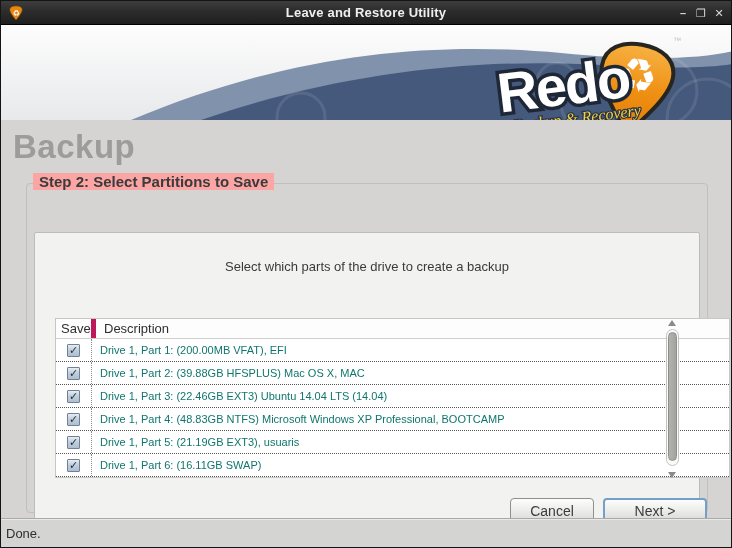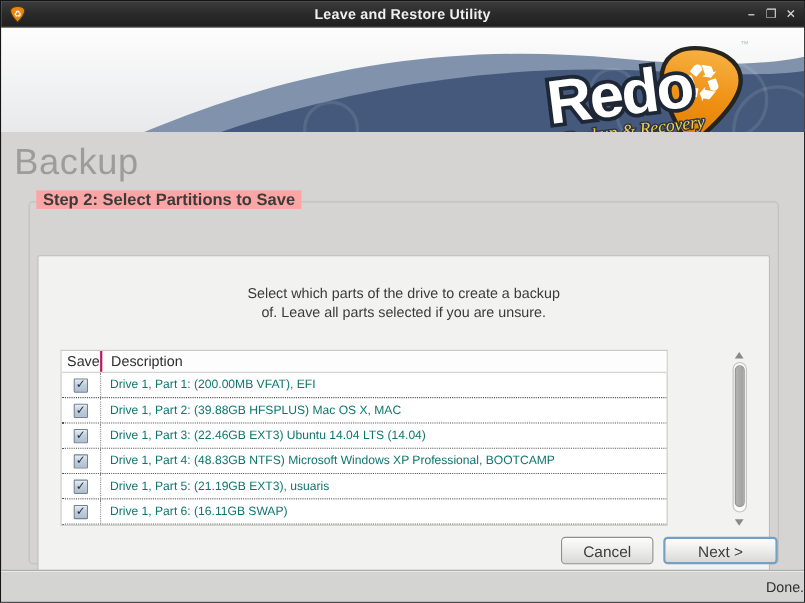--- a/index.html
+++ b/index.html
@@ -28,21 +28,21 @@
   }
   .tb-btn { color:#d8d8d8; font-size:11px; width:12px; text-align:center; cursor:default; line-height:24px; }
   .tb-btn.min { font-weight:bold; }
 
   
   .banner { position:absolute; left:0; top:24px; width:732px; height:95px; overflow:hidden; }
   .banner svg { display:block; }
 
   
   .page-title {
-    position:absolute; left:12px; top:127px; font-size:33px; font-weight:normal; color:#9c9c9c;
+    position:absolute; left:12px; top:127px; font-size:33px; font-weight:bold; color:#9c9c9c;
     letter-spacing:.5px;
   }
 
   .groupbox {
     position:absolute; left:25px; top:182px; width:682px; height:330px;
     border:1px solid #bfbfbd; border-radius:4px;
   }
   .groupbox-legend {
     position:absolute; left:6px; top:-11px; background:#fca5a5; padding:0 6px;
     font-size:15px; font-weight:bold; color:#3b3b3b; white-space:nowrap;
@@ -53,27 +53,27 @@
     background:#f2f2f0; border:1px solid #bcbcba; border-radius:2px;margin-top:28px;
   }
 
   .instructions {
     position:absolute; left:0; top:25px; width:100%; text-align:center;
     font-size:13px; color:#3a3a3a; line-height:17px;
   }
 
   
   .ptable {
-    position:absolute; left:20px; top:85px; width:552px; height:160px;
+    position:absolute; left:20px; top:85px; width:675px; height:160px;
     background:#fff; border:1px solid #c6c6c4; overflow:hidden;
   }
   .thead { display:flex; height:20px; align-items:center; border-bottom:1px solid #cfcfcd; background:#fdfdfd; }
   .th { font-size:13px; color:#2e2e2e; }
   .th-save { width:35px; padding-left:5px; }
-  .th-desc { flex:1; padding-left:8px; border-left:2px solid #be185d; height:100%; line-height:19px; }
+  .th-desc { flex:1; padding-left:8px; border-left:5px solid #be185d; height:100%; line-height:19px; }
   .trow { display:flex; height:23px; align-items:center; border-bottom:1px dotted #555; }
   .td-save { width:35px; display:flex; justify-content:center; }
   .td-desc {
     flex:1; align-self:stretch; display:flex; align-items:center; padding-left:8px;
     border-left:1px dotted #8a8a8a; font-size:11px; color:#0f766e; white-space:nowrap; overflow:hidden;
   }
   .checkbox {
     width:13px; height:13px; border:1px solid #6f8196; border-radius:1px;
     background:linear-gradient(180deg,#e7ecf1 0%,#c2cfdc 45%,#aebfd0 100%);
     display:flex; align-items:center; justify-content:center;
@@ -89,35 +89,35 @@
     position:absolute; left:1px; top:11px; width:13px; height:137px;
     background:#fafaf8; border:1px solid #c2c2c0; border-radius:7px;
   }
   .sb-thumb {
     position:absolute; left:1px; top:2px; width:9px; height:129px;
     background:linear-gradient(90deg,#b2b2b0,#a2a2a0); border:1px solid #8e8e8c; border-radius:6px;
   }
 
   
   .btn {
-    position:absolute; top:255px; height:25px; border-radius:4px;
+    position:absolute; top:265px; height:25px; border-radius:4px;
     background:linear-gradient(180deg,#fdfdfd 0%,#ececea 50%,#d9d9d7 100%);
     border:1px solid #8f8f8d; font-size:14px; color:#3c3c3c;
     font-family:"Liberation Sans","DejaVu Sans",sans-serif;
     display:flex; align-items:center; justify-content:center; cursor:default;
   }
   .btn-cancel { left:475px; width:84px; }
   .btn-next { left:568px; width:104px; border:2px solid #74a0c8; }
 
   
   .statusbar {
     position:absolute; left:0; bottom:0; width:100%; height:29px;
     background:#d4d4d2; border-top:1px solid #aaaaa8; box-shadow:inset 0 1px 0 #e9e9e7;
     display:flex; align-items:center; padding-left:5px;
-    font-size:13px; color:#2f2f2f;justify-content:flex-end;
+    font-size:13px; color:#2f2f2f;
   }
 </style>
 </head>
 <body>
 
 <div class="window">
 
   <div class="titlebar">
     <svg class="titlebar-icon" viewBox="0 0 20 20">
       <path d="M10,19 C8,17 2,10 2,6 C2,2.5 5.5,1 10,1 C14.5,1 18,2.5 18,6 C18,10 12,17 10,19 Z" fill="#e8870f" stroke="#4a3a12" stroke-width="1.2"></path>
@@ -175,21 +175,20 @@
   <div class="page-title">Backup</div>
 
   <div class="groupbox">
     <div class="groupbox-legend">Step 2: Select Partitions to Save</div>
   </div>
 
   <div class="panel">
 
     <div class="instructions">
       <div>Select which parts of the drive to create a backup</div>
-      <div>of.  Leave all parts selected if you are unsure.</div>
     </div>
 
     <div class="ptable">
       <div class="thead">
         <div class="th th-save">Save</div>
         <div class="th th-desc">Description</div>
       </div>
 
       <div class="trow">
         <div class="td-save">

